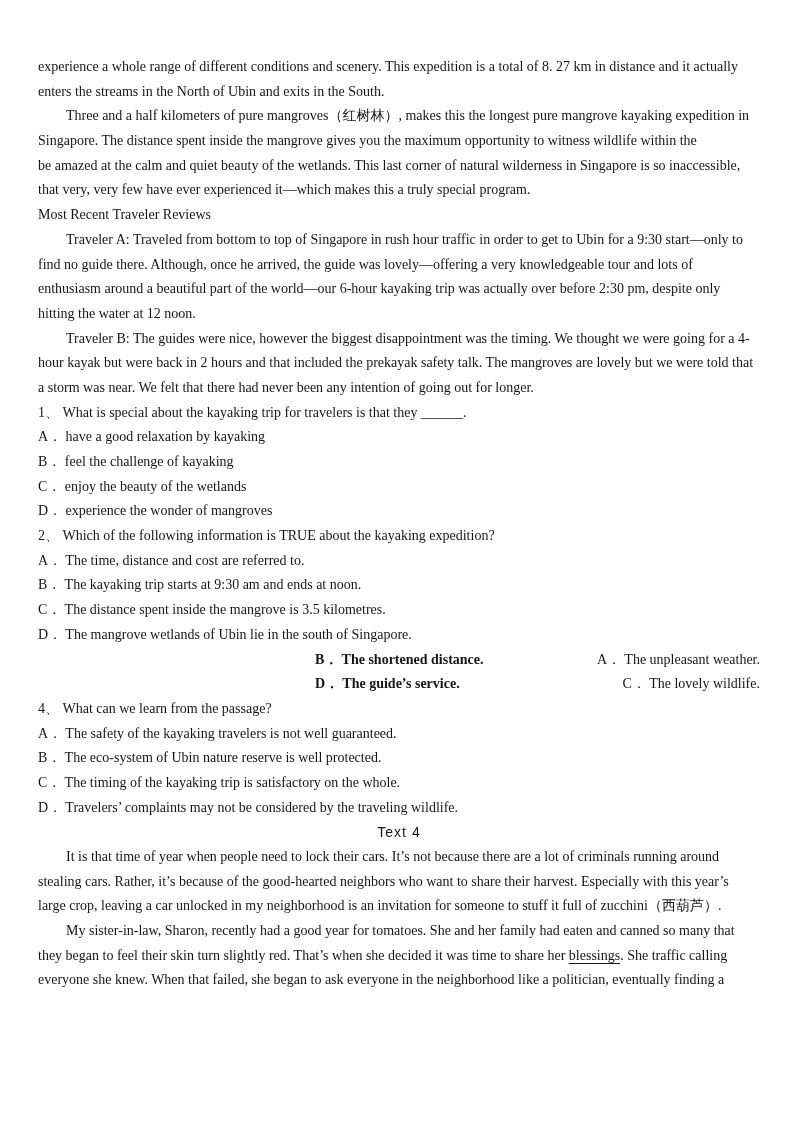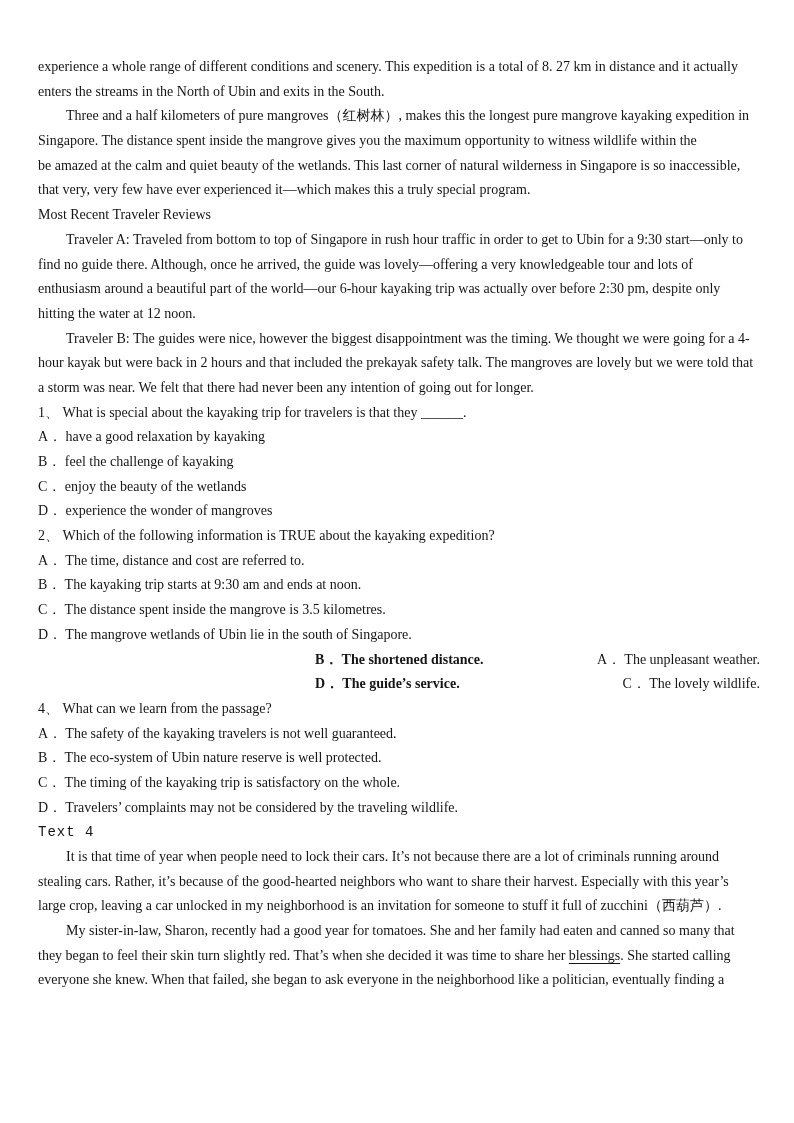--- a/index.html
+++ b/index.html
@@ -10,22 +10,22 @@
   }
   .doc{
     position:absolute;left:38px;top:55px;width:722px;
     font-size:14px;
   }
   .line{
     height:24.7px;line-height:24.7px;white-space:pre;
   }
   .line.indent{padding-left:28px;}
   .line.heading{
-    font-family:Liberation Mono, monospace;
-    text-align:left;white-space:normal;letter-spacing:1px;
+    font-family:Liberation Sans, sans-serif;
+    text-align:center;white-space:normal;letter-spacing:1px;
   }
   .line.cols{position:relative;text-align:right;}
   .col-right{position:absolute;left:277px;top:0;white-space:pre;font-weight:bold;}
   .useg{text-decoration:underline;text-underline-offset:3px;margin-top:36px;}
 </style>
 </head>
 <body>
 
 <div class="doc">
     <div class="line">experience a whole range of different conditions and scenery. This expedition is a total of 8. 27 km in distance and it actually</div>
@@ -57,15 +57,15 @@
     <div class="line">4、 What can we learn from the passage?</div>
     <div class="line">A． The safety of the kayaking travelers is not well guaranteed.</div>
     <div class="line">B． The eco-system of Ubin nature reserve is well protected.</div>
     <div class="line">C． The timing of the kayaking trip is satisfactory on the whole.</div>
     <div class="line">D． Travelers’ complaints may not be considered by the traveling wildlife.</div>
     <div class="line heading">Text 4</div>
     <div class="line indent">It is that time of year when people need to lock their cars. It’s not because there are a lot of criminals running around</div>
     <div class="line">stealing cars. Rather, it’s because of the good-hearted neighbors who want to share their harvest. Especially with this year’s</div>
     <div class="line">large crop, leaving a car unlocked in my neighborhood is an invitation for someone to stuff it full of zucchini（西葫芦）.</div>
     <div class="line indent">My sister-in-law, Sharon, recently had a good year for tomatoes. She and her family had eaten and canned so many that</div>
-    <div class="line"><span>they began to feel their skin turn slightly red. That’s when she decided it was time to share her </span><span class="useg">blessings</span><span>. She started calling</span></div>
+    <div class="line"><span>they began to feel their skin turn slightly red. That’s when she decided it was time to share her </span><span class="useg">blessings</span><span>. She traffic calling</span></div>
     <div class="line">everyone she knew. When that failed, she began to ask everyone in the neighborhood like a politician, eventually finding a</div>
   </div>
 
 </body></html>

